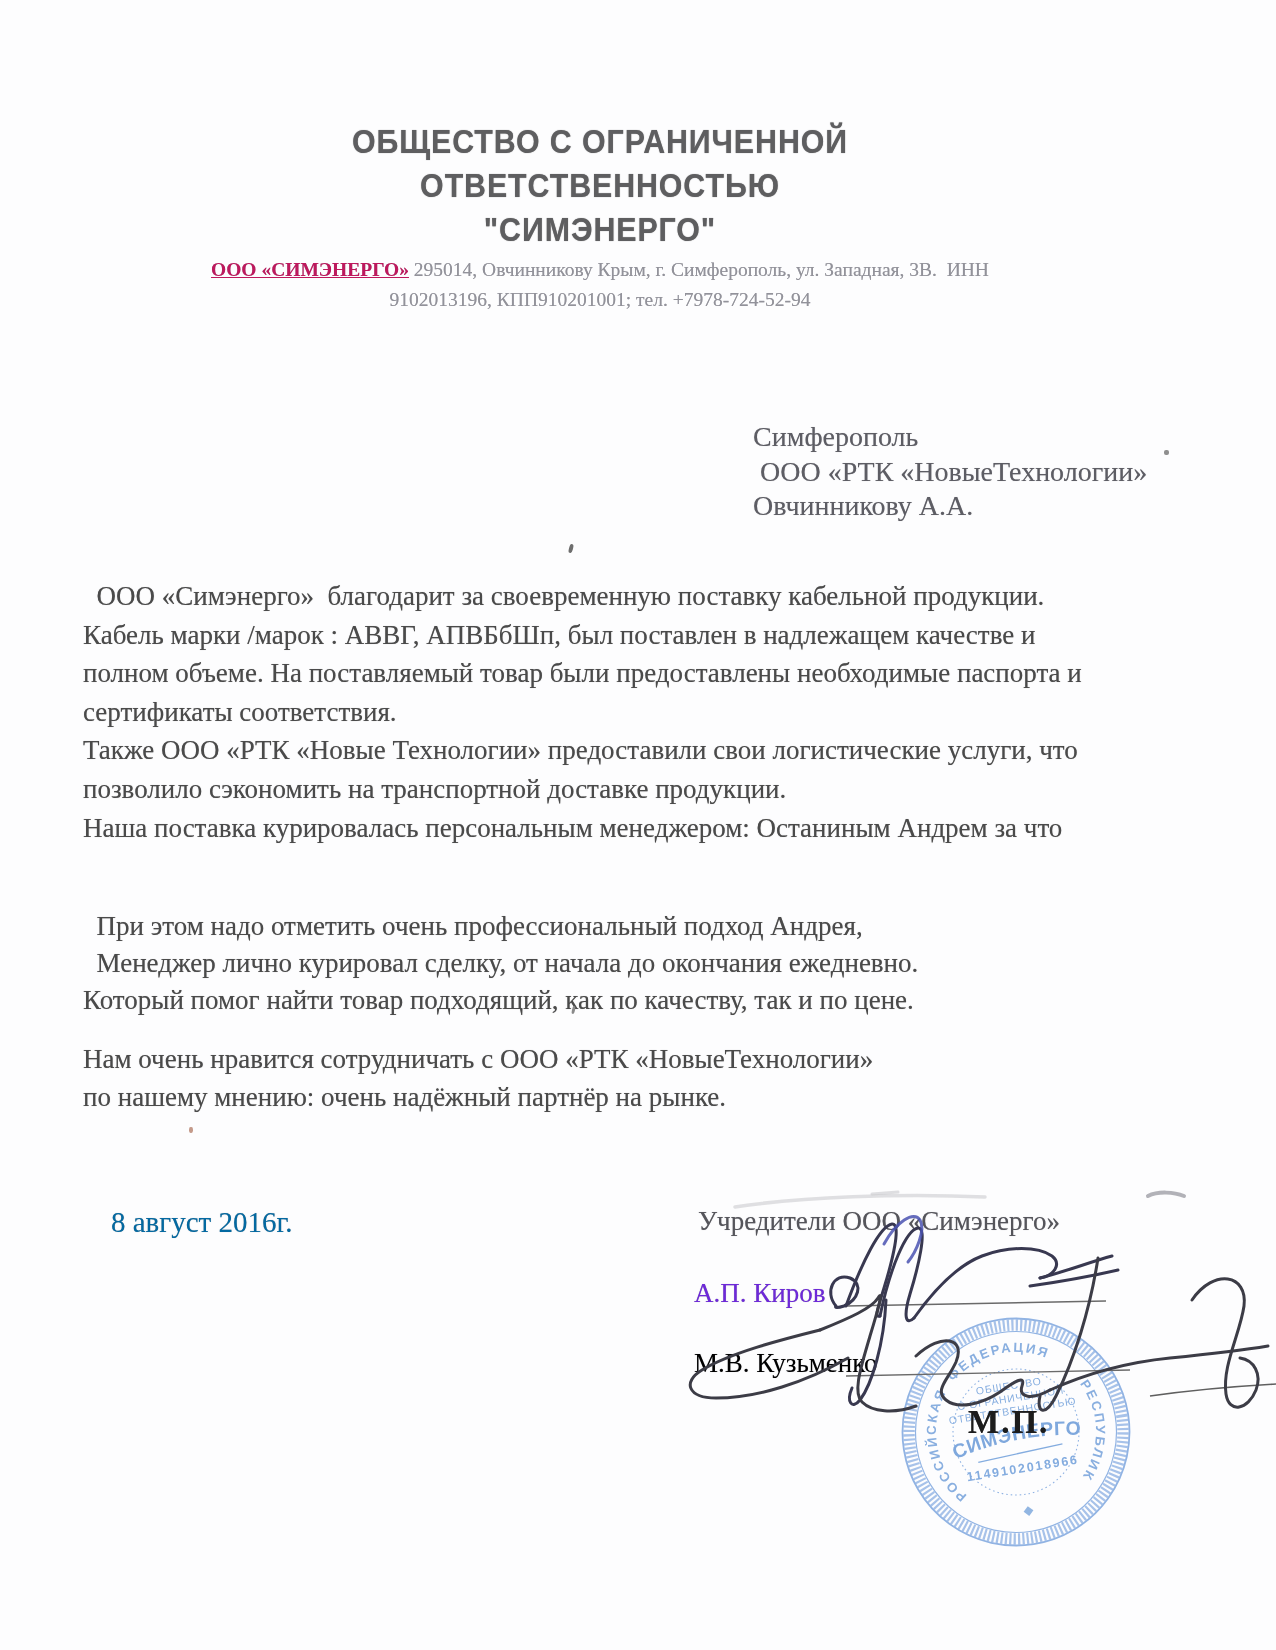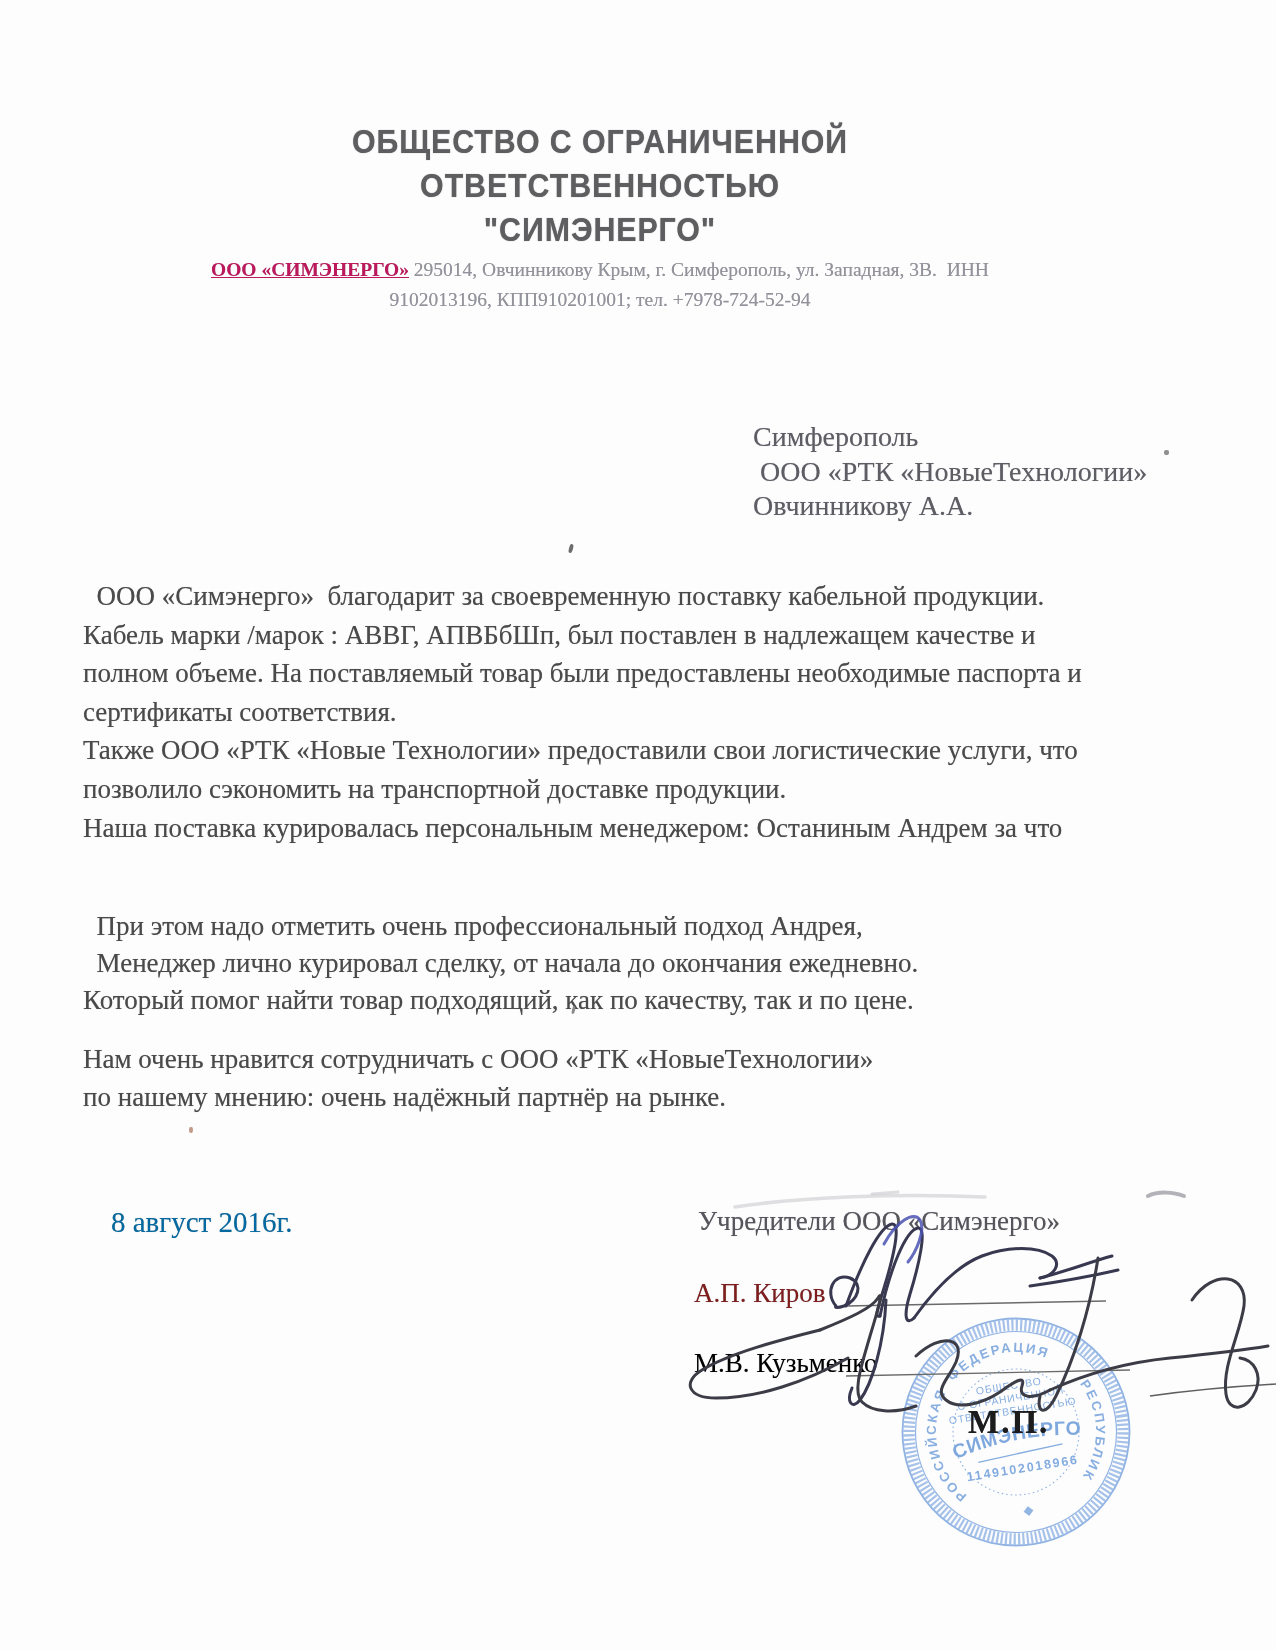--- a/index.html
+++ b/index.html
@@ -31,21 +31,21 @@
     text-shadow:0 0 .7px rgba(80,80,80,.55);}
   .p1{top:577px;line-height:38.6px;}
   .p2{top:908px;line-height:37px;}
   .p3{top:1040px;line-height:38px;}
   .bodytext div{white-space:pre;}
   
   .dateline{left:83px;top:1206px;font-size:29px;color:#0369a1;white-space:pre;
     text-shadow:0 0 .7px rgba(85,85,95,.55);margin-left:28px;}
   .founders{left:698px;top:1206px;font-size:27px;color:#55555b;white-space:pre;
     text-shadow:0 0 .7px rgba(85,85,95,.55);text-align:right;}
-  .signer1{left:694px;top:1278px;font-size:27px;color:#7f1d1d;white-space:pre;
+  .signer1{left:694px;top:1278px;font-size:27px;color:#6d28d9;white-space:pre;
     text-shadow:0 0 .7px rgba(85,85,95,.55);}
   .signer2{left:694px;top:1348px;font-size:27px;color:#000000;white-space:pre;
     text-shadow:0 0 .7px rgba(85,85,95,.55);}
   .mp{left:968px;top:1404px;width:120px;font-size:33px;font-weight:700;
     color:#1c1c1c;letter-spacing:2px;z-index:5;white-space:pre;
     text-shadow:0 0 .5px rgba(20,20,20,.7);}
   
   .speck{position:absolute;border-radius:40%;}
   .ink-layer{left:0;top:0;z-index:4;pointer-events:none;}
 </style>

